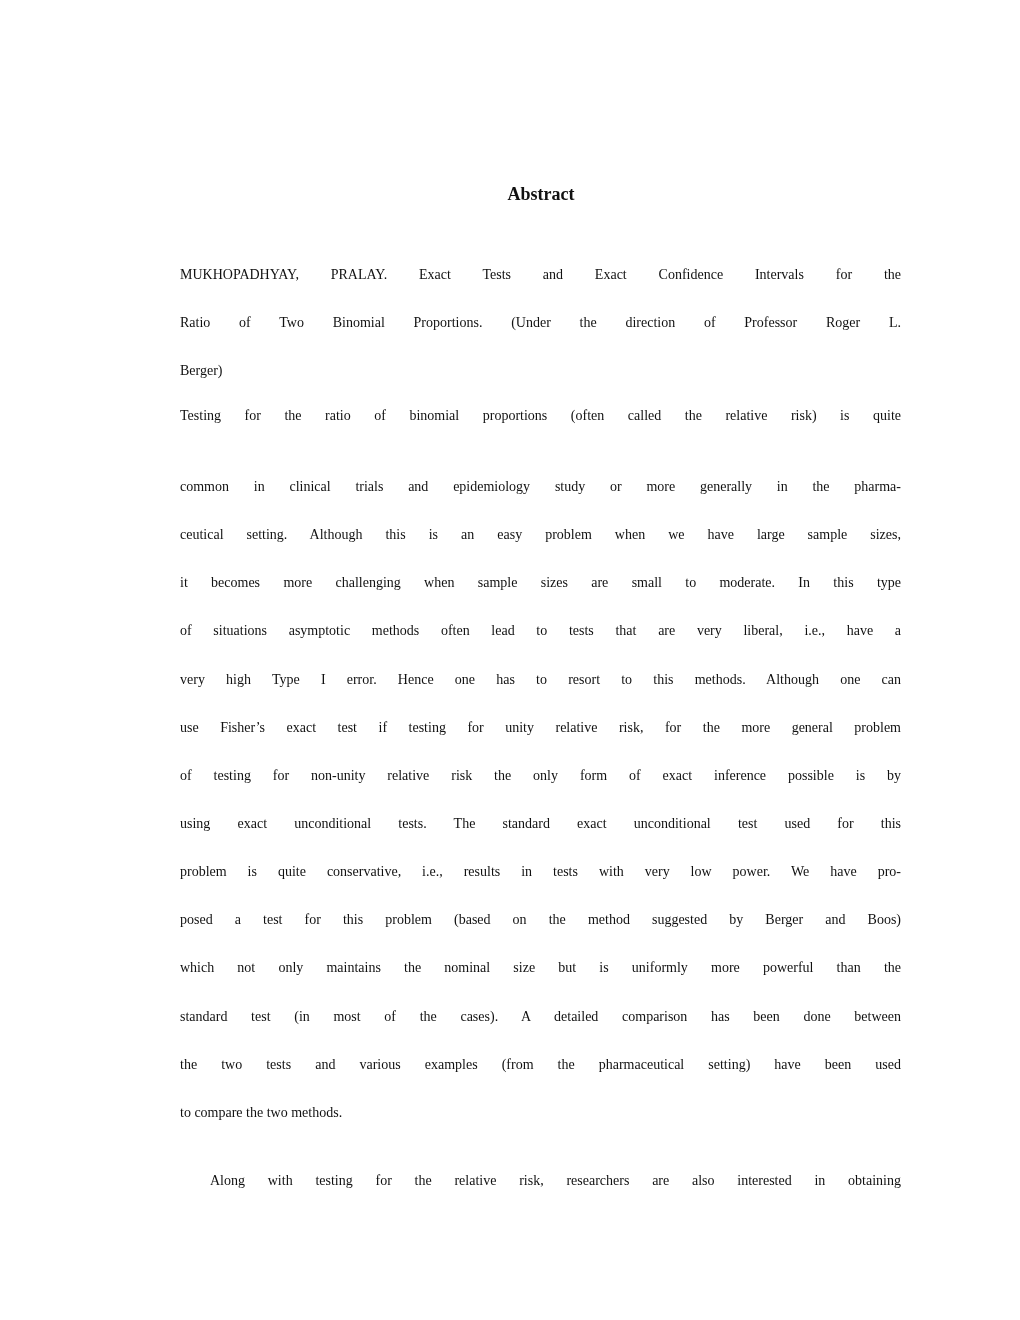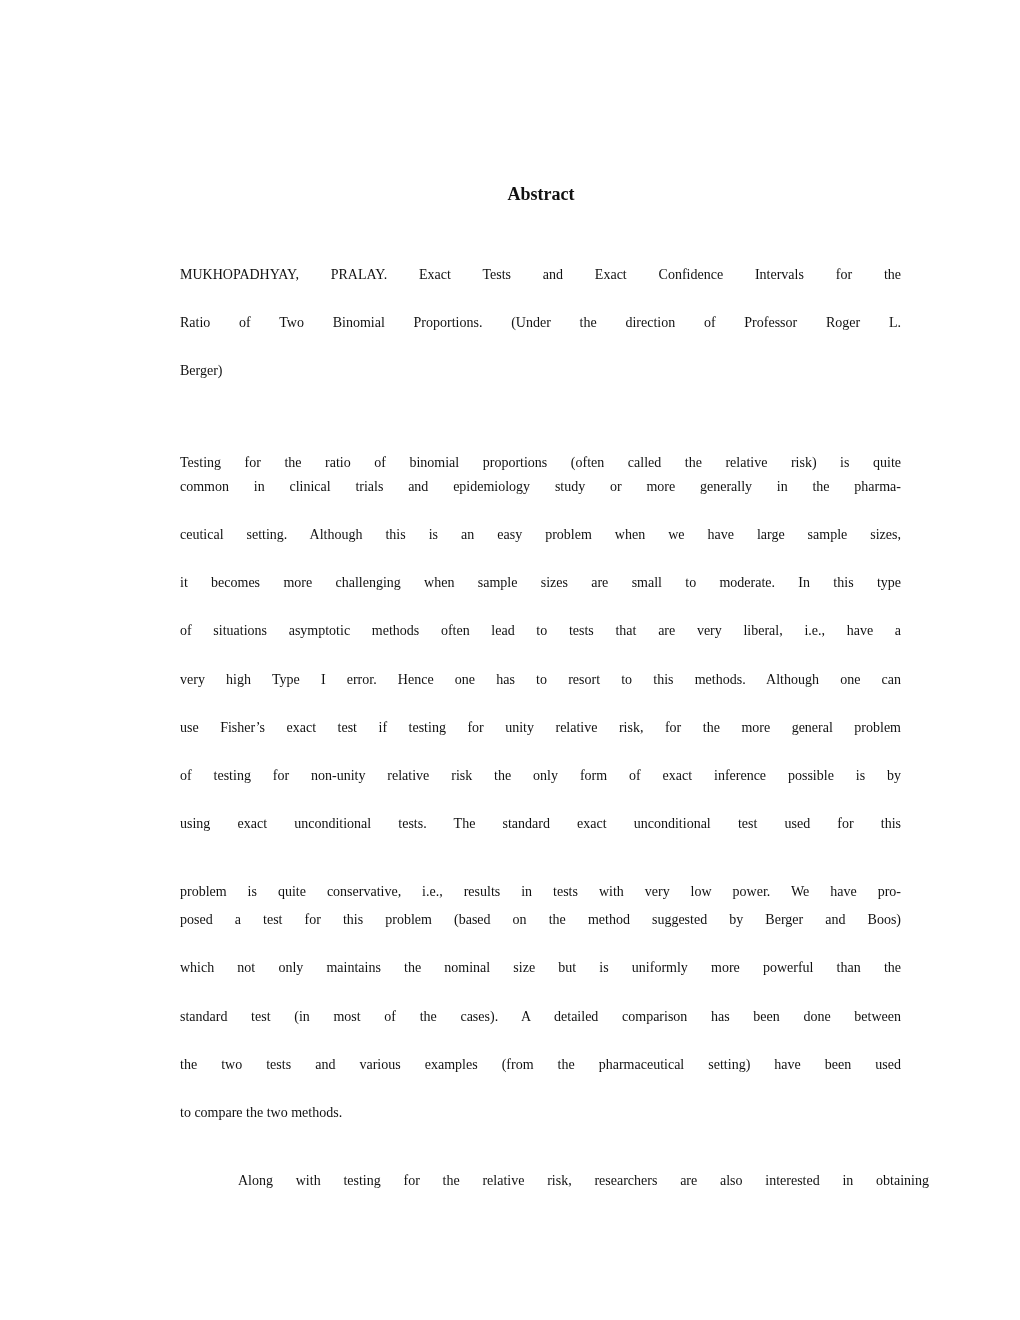--- a/index.html
+++ b/index.html
@@ -4,40 +4,40 @@
   <style>
     html, body { margin: 0; padding: 0; background: #ffffff; }
     body { width: 1020px; height: 1320px; position: relative; overflow: hidden;
       font-family: "DejaVu Serif", "Liberation Serif", serif; color: #111; }
     .title { position: absolute; top: 184px; left: 0; width: 1082px; text-align: center;
       font-weight: bold; font-size: 18px; font-family: "Liberation Serif", serif; }
     .line { position: absolute; left: 180px; width: 721px; font-size: 14px;
       font-family: "Liberation Serif", serif; white-space: nowrap;
       text-align: justify; text-align-last: justify; }
     .line.last { text-align-last: left; }
-    .line.indent { left: 210px; width: 691px; margin-left: 28px; }
+    .line.indent { left: 210px; width: 691px; }
   </style>
 </head>
 <body>
 
 <div class="title">Abstract</div>
 
 <div class="line" style="top:267px">MUKHOPADHYAY, PRALAY. Exact Tests and Exact Confidence Intervals for the</div>
 <div class="line" style="top:315px">Ratio of Two Binomial Proportions.  (Under the direction of Professor Roger L.</div>
 <div class="line last" style="top:363px">Berger)</div>
 
-<div class="line" style="top:455px">Testing for the ratio of binomial proportions (often called the relative risk) is quite</div>
+<div class="line" style="top:408px">Testing for the ratio of binomial proportions (often called the relative risk) is quite</div>
 <div class="line" style="top:479px">common in clinical trials and epidemiology study or more generally in the pharma-</div>
 <div class="line" style="top:527px">ceutical setting. Although this is an easy problem when we have large sample sizes,</div>
 <div class="line" style="top:575px">it becomes more challenging when sample sizes are small to moderate. In this type</div>
 <div class="line" style="top:623px">of situations asymptotic methods often lead to tests that are very liberal, i.e., have a</div>
 <div class="line" style="top:672px">very high Type I error. Hence one has to resort to this methods. Although one can</div>
 <div class="line" style="top:720px">use Fisher’s exact test if testing for unity relative risk, for the more general problem</div>
 <div class="line" style="top:768px">of testing for non-unity relative risk the only form of exact inference possible is by</div>
 <div class="line" style="top:816px">using exact unconditional tests. The standard exact unconditional test used for this</div>
-<div class="line" style="top:884px">problem is quite conservative, i.e., results in tests with very low power. We have pro-</div>
+<div class="line" style="top:864px">problem is quite conservative, i.e., results in tests with very low power. We have pro-</div>
 <div class="line" style="top:912px">posed a test for this problem (based on the method suggested by Berger and Boos)</div>
 <div class="line" style="top:960px">which not only maintains the nominal size but is uniformly more powerful than the</div>
 <div class="line" style="top:1009px">standard test (in most of the cases). A detailed comparison has been done between</div>
 <div class="line" style="top:1057px">the two tests and various examples (from the pharmaceutical setting) have been used</div>
 <div class="line last" style="top:1105px">to compare the two methods.</div>
 
 <div class="line indent" style="top:1173px">Along with testing for the relative risk, researchers are also interested in obtaining</div>
 
 </body></html>

